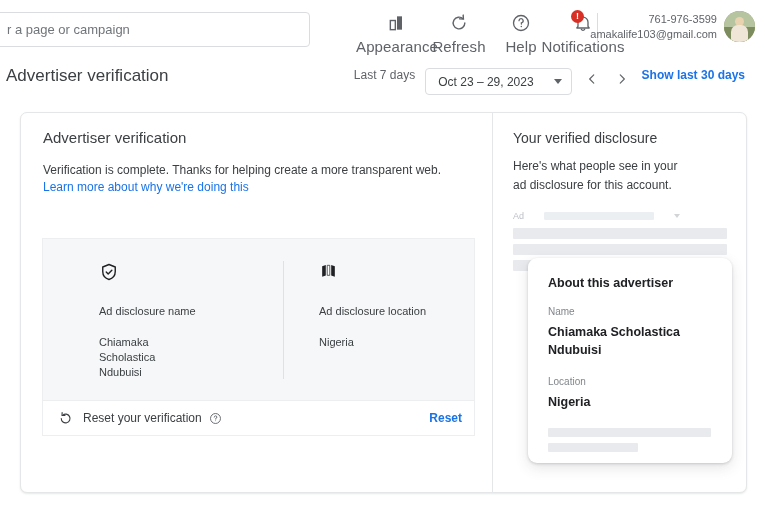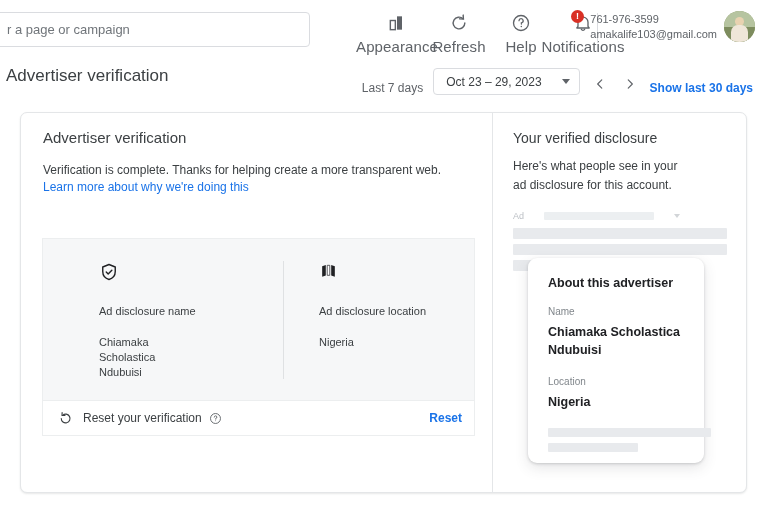--- a/index.html
+++ b/index.html
@@ -96,21 +96,21 @@
     background: #dadce0;
   }
   .account {
     position: absolute;
     right: 10px; top: 11px;
     display: flex;
     align-items: center;
     gap: 7px;
   }
   .account-text {
-    text-align: left;
+    text-align: right;
     line-height: 1.35;
   }
   .account-phone, .account-email {
     font-size: 11px;
     color: #5f6368;
     white-space: nowrap;
   }
   .avatar {
     width: 31px; height: 31px;
     border-radius: 50%;
@@ -133,23 +133,23 @@
   }
   .page-title {
     position: absolute;
     left: 6px; top: 10px;
     font-size: 17px;
     color: #3c4043;
     font-weight: normal;
   }
   .daterow {
     position: absolute;
-    right: 12px; top: 12px;
-    display: flex;
-    align-items: flex-end;
+    right: 20px; top: 12px;
+    display: flex;
+    align-items: flex-start;
     gap: 10px;
   }
   .date-label {
     font-size: 12px;
     color: #5f6368;
   }
   .date-pill {
     border: 1px solid #dadce0;
     border-radius: 4px;
     height: 25px;
@@ -308,21 +308,21 @@
     width: 0; height: 0;
     border-left: 3.5px solid transparent;
     border-right: 3.5px solid transparent;
     border-top: 4px solid #d2d5d8;
   }
 
   
   .aboutcard {
     position: absolute;
     left: 528px; top: 258px;
-    width: 176px; height: 205px;
+    width: 204px; height: 205px;
     background: #ffffff;
     border-radius: 9px;
     box-shadow: 0 1px 3px rgba(60,64,67,0.22), 0 5px 14px rgba(60,64,67,0.13);
     box-sizing: border-box;
     padding: 18px 20px 12px 20px;
   }
   .ab-title { font-size: 12.5px; font-weight: bold; color: #202124; }
   .ab-key { font-size: 10px; color: #80868b; margin-top: 16px; }
   .ab-val { font-size: 12.5px; font-weight: bold; color: #202124; margin-top: 7px; line-height: 1.42; }
 </style>

